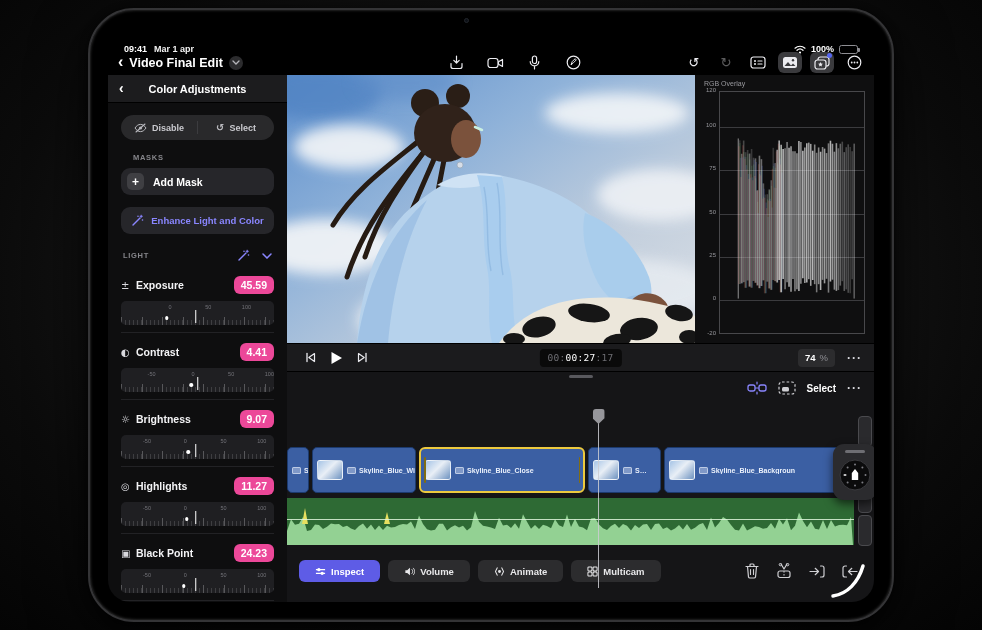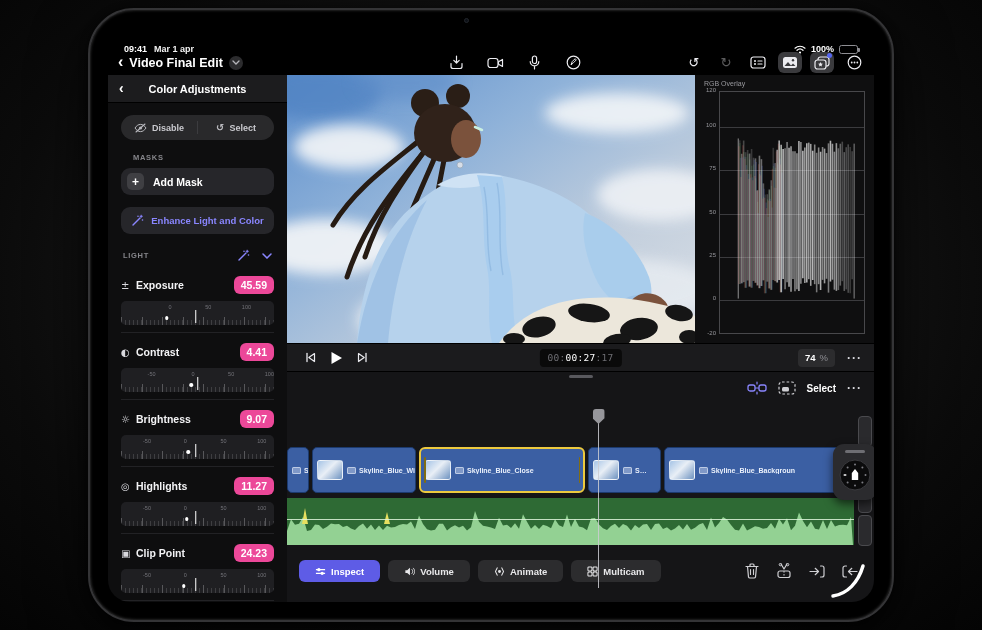--- a/index.html
+++ b/index.html
@@ -359,21 +359,21 @@
                   <span class="tick-label" style="left: 42%;">0</span>
                   <span class="tick-label" style="left: 67%;">50</span>
                   <span class="tick-label" style="left: 92%;">100</span>
                   <div class="rail-dot" style="left: 43%;"></div>
                   <div class="rail-line" style="left: 49%;"></div>
                 </div>
               </div>
               <div class="slider-group">
                 <div class="slider-head">
                   <span class="sl-ico">▣</span>
-                  <span class="sl-name">Clip Point</span>
+                  <span class="sl-name">Black Point</span>
                   <span class="sl-val">24.23</span>
                 </div>
                 <div class="slider-rail">
                   <span class="tick-label" style="left: 17%;">-50</span>
                   <span class="tick-label" style="left: 42%;">0</span>
                   <span class="tick-label" style="left: 67%;">50</span>
                   <span class="tick-label" style="left: 92%;">100</span>
                   <div class="rail-dot" style="left: 41%;"></div>
                   <div class="rail-line" style="left: 49%;"></div>
                 </div>

